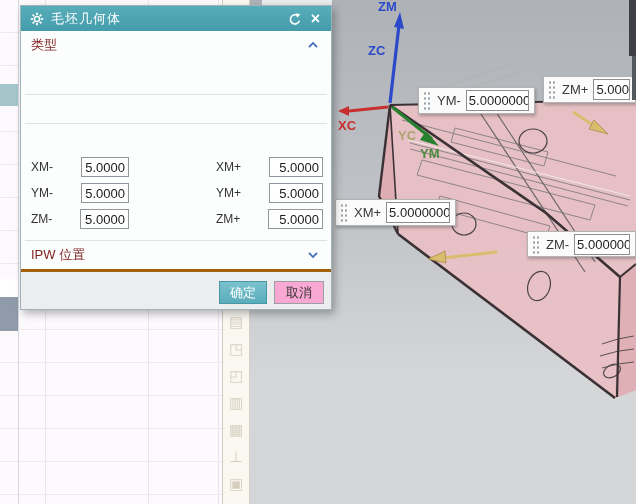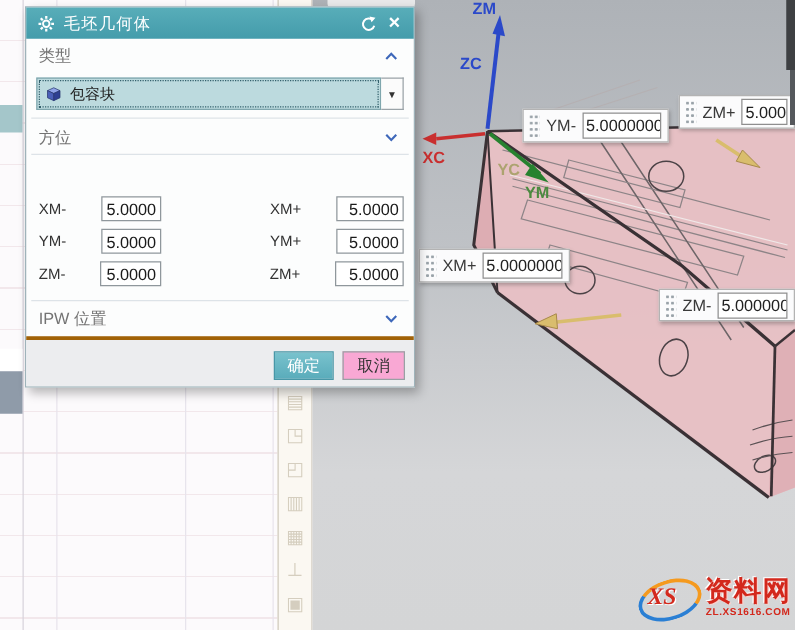--- a/index.html
+++ b/index.html
@@ -32,21 +32,21 @@
   
   .dialog{position:absolute;left:20px;top:5px;width:312px;height:305px;background:#fcfdfd;
     border:1px solid #9fb3ba;box-shadow:3px 4px 8px rgba(0,0,0,.28);z-index:7;box-sizing:border-box;}
   .titlebar{position:absolute;left:0;top:0;right:0;height:25px;display:flex;align-items:center;gap:7px;
     padding:0 8px;box-sizing:border-box;background:linear-gradient(#58adb9,#449cab);color:#fff;}
   .titlebar .title{flex:1;font-size:13px;letter-spacing:1px;}
   .tb-icon{width:15px;height:15px;display:flex;align-items:center;justify-content:center;cursor:pointer;}
   .close-x{font-size:16px;font-weight:bold;line-height:14px;}
   .section-row{position:absolute;left:0;right:0;height:22px;display:flex;align-items:center;
     justify-content:space-between;padding:0 12px 0 10px;box-sizing:border-box;
-    color:#737373;font-size:13px;cursor:pointer;}
+    color:#7f1d1d;font-size:13px;cursor:pointer;}
   .sep{position:absolute;left:4px;right:4px;height:1px;background:#dde3e8;}
   .dropdown-row{position:absolute;left:8px;right:8px;top:56px;height:26px;display:flex;}
   .dropdown-field{flex:1;height:24px;background:#bcdade;border:1px solid #7fa6ad;outline:1px dotted #33606c;
     outline-offset:-3px;display:flex;align-items:center;gap:6px;padding:0 6px;font-size:12px;color:#222;cursor:pointer;}
   .dropdown-arrow-btn{width:18px;height:26px;background:#fbfbfb;border:1px solid #9aa3a8;border-left:none;
     box-sizing:border-box;display:flex;align-items:center;justify-content:center;font-size:8px;color:#333;cursor:pointer;}
   .fields{position:absolute;left:8px;right:8px;top:150px;}
   .field-row{display:flex;align-items:center;height:22px;margin-bottom:4px;font-size:12px;color:#333;gap:28px;}
   .fl1{width:32px;margin-left:2px;}
   .fi1{width:75px;}
@@ -209,39 +209,22 @@
       <span class="tb-icon close-x">×</span>
     </div>
 
     <div class="section-row" style="top:28px">
       <span>类型</span>
       <svg width="12" height="8">
           <path d="M2,6.2 L6,2 L10,6.2" stroke="#3e68ba" stroke-width="1.7" fill="none"></path>
         </svg>
     </div>
 
-    <div class="dropdown-row">
-      <div class="dropdown-field">
-        <svg width="14" height="14" viewBox="0 0 14 14">
-          <polygon points="2,4.5 7,2.2 12,4.5 7,6.8" fill="#8fa3e8" stroke="#2a3770" stroke-width="0.6"></polygon>
-          <polygon points="2,4.5 7,6.8 7,12.5 2,10.2" fill="#4a5fb8" stroke="#2a3770" stroke-width="0.6"></polygon>
-          <polygon points="12,4.5 7,6.8 7,12.5 12,10.2" fill="#2e3f92" stroke="#2a3770" stroke-width="0.6"></polygon>
-        </svg>
-        <span>包容块</span>
-      </div>
-      <div class="dropdown-arrow-btn">▼</div>
-    </div>
 
     <div class="sep" style="top:88px"></div>
-    <div class="section-row" style="top:93px">
-      <span>方位</span>
-      <svg width="12" height="8">
-          <path d="M2,1.8 L6,6 L10,1.8" stroke="#3e68ba" stroke-width="1.7" fill="none"></path>
-        </svg>
-    </div>
     <div class="sep" style="top:117px"></div>
 
     <div class="fields">
       <div class="field-row">
         <span class="fl1">XM-</span>
         <span class="num-input fi1">5.0000</span>
         <span class="fl2">XM+</span>
         <span class="num-input fi2">5.0000</span>
       </div>
       <div class="field-row">
@@ -265,24 +248,14 @@
           <path d="M2,1.8 L6,6 L10,1.8" stroke="#3e68ba" stroke-width="1.7" fill="none"></path>
         </svg>
     </div>
 
     <div class="footer">
       <div class="btn btn-ok">确定</div>
       <div class="btn btn-cancel">取消</div>
     </div>
   </div>
 
-  <div class="watermark">
-    <div class="wm-logo">
-      <div class="wm-ell1"></div>
-      <div class="wm-xs">XS</div>
-    </div>
-    <div class="wm-text">
-      <span class="wm-name">资料网</span>
-      <span class="wm-url">ZL.XS1616.COM</span>
-    </div>
-  </div>
 
 </div>
 
 </body></html>

